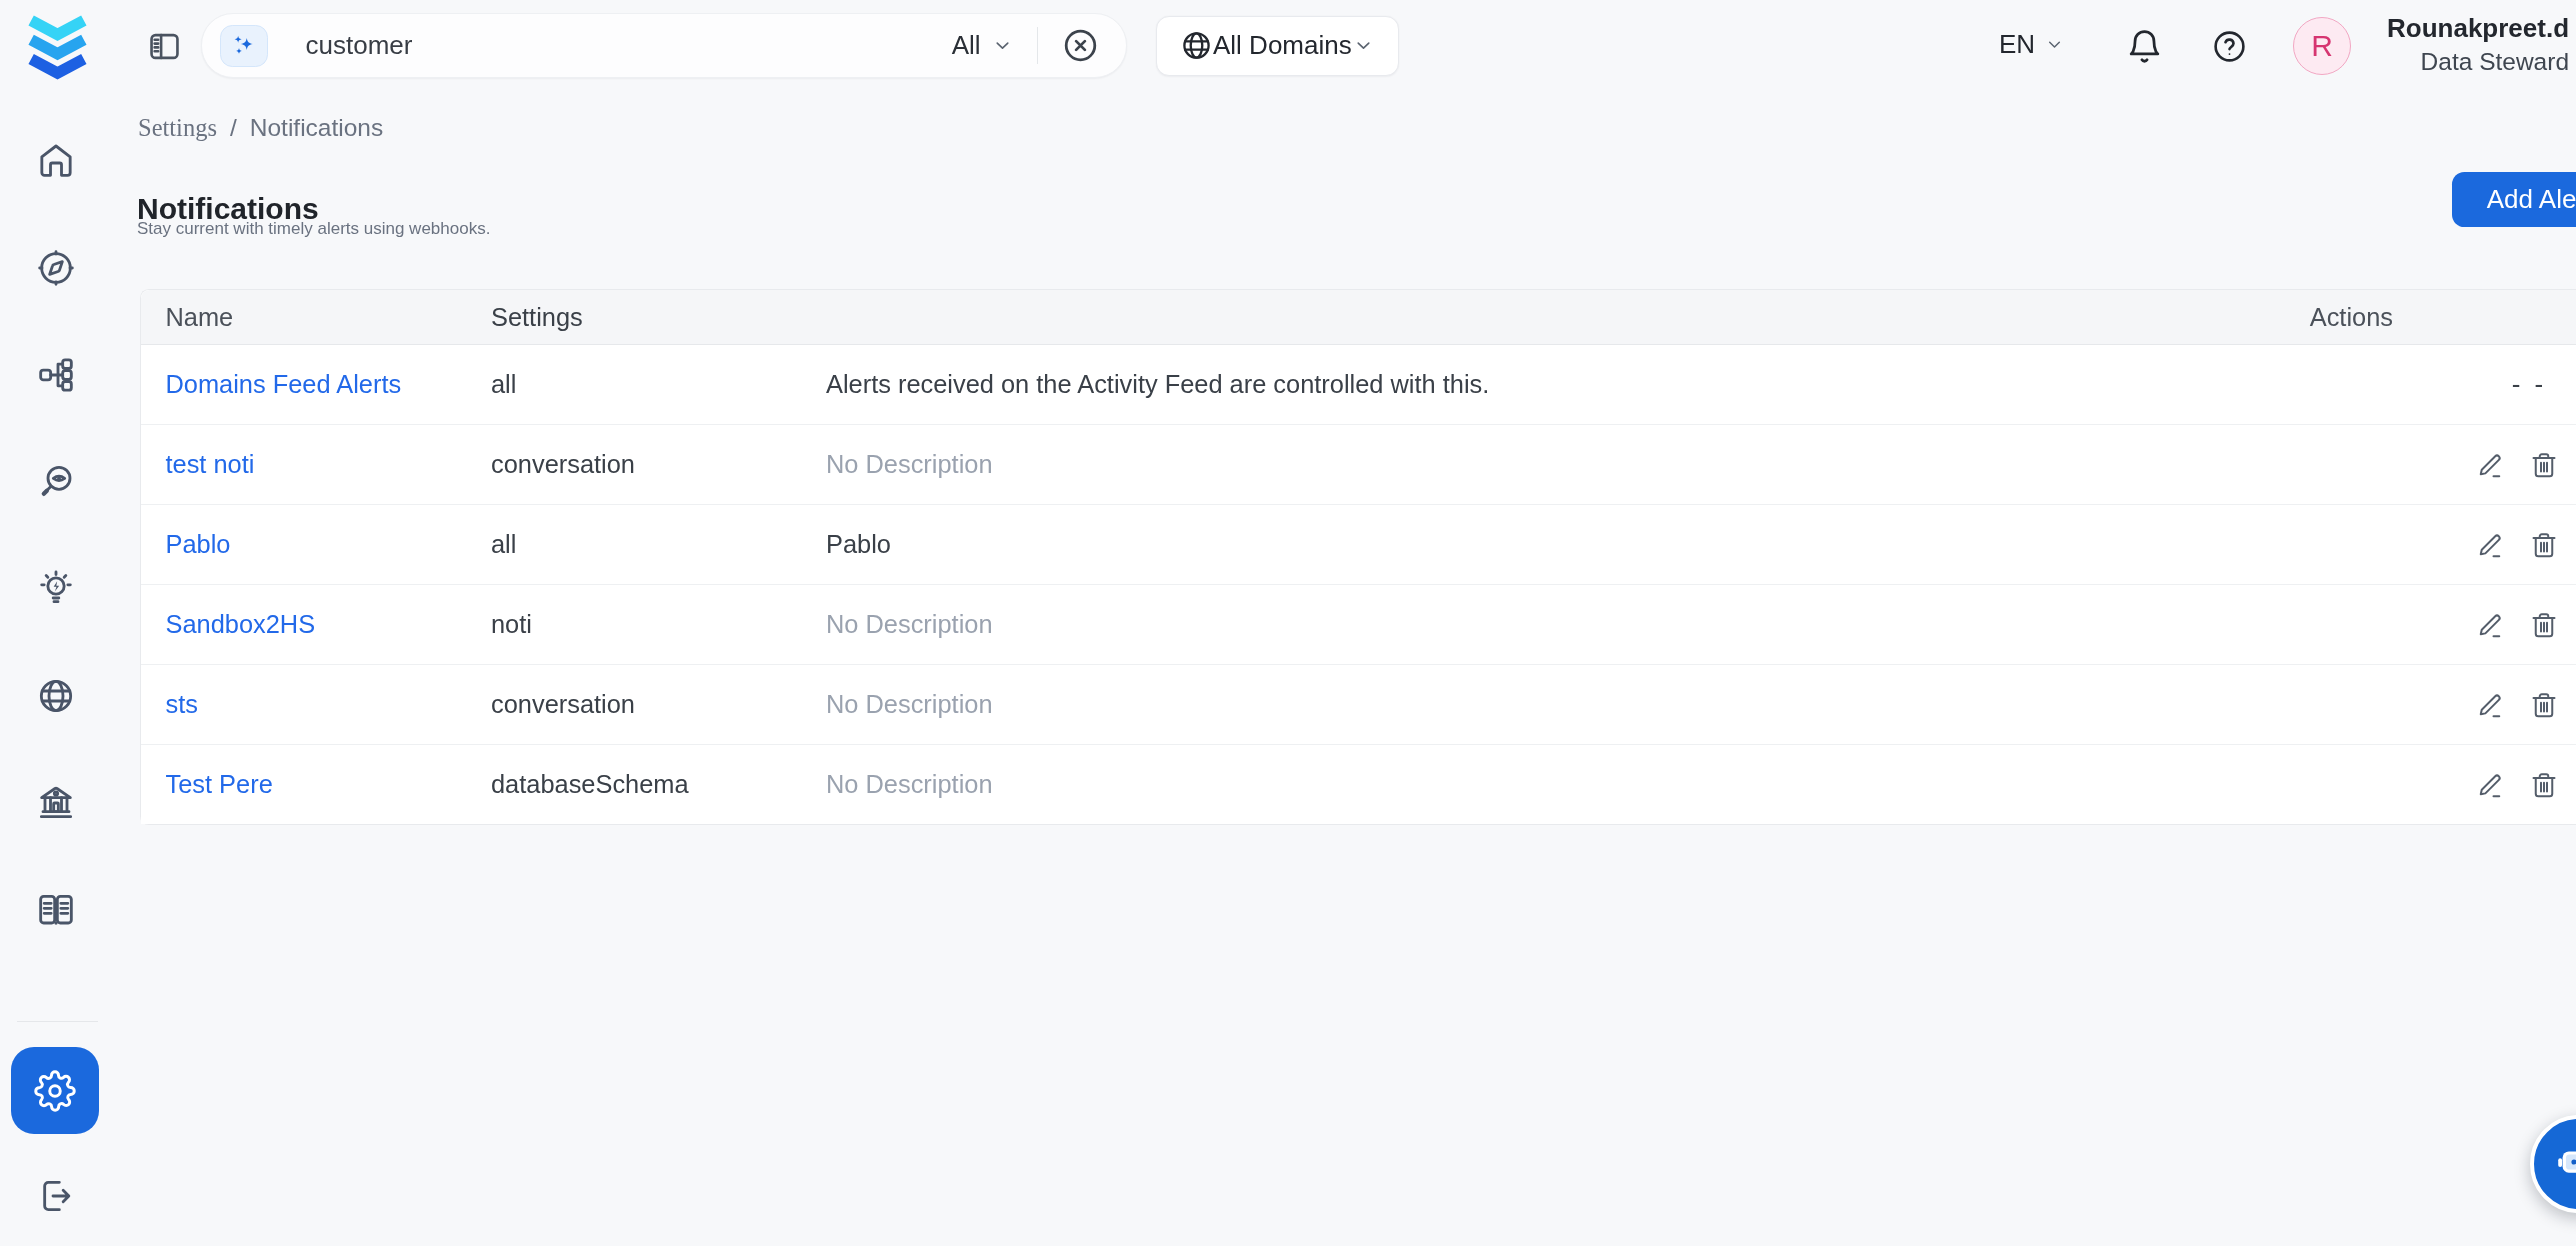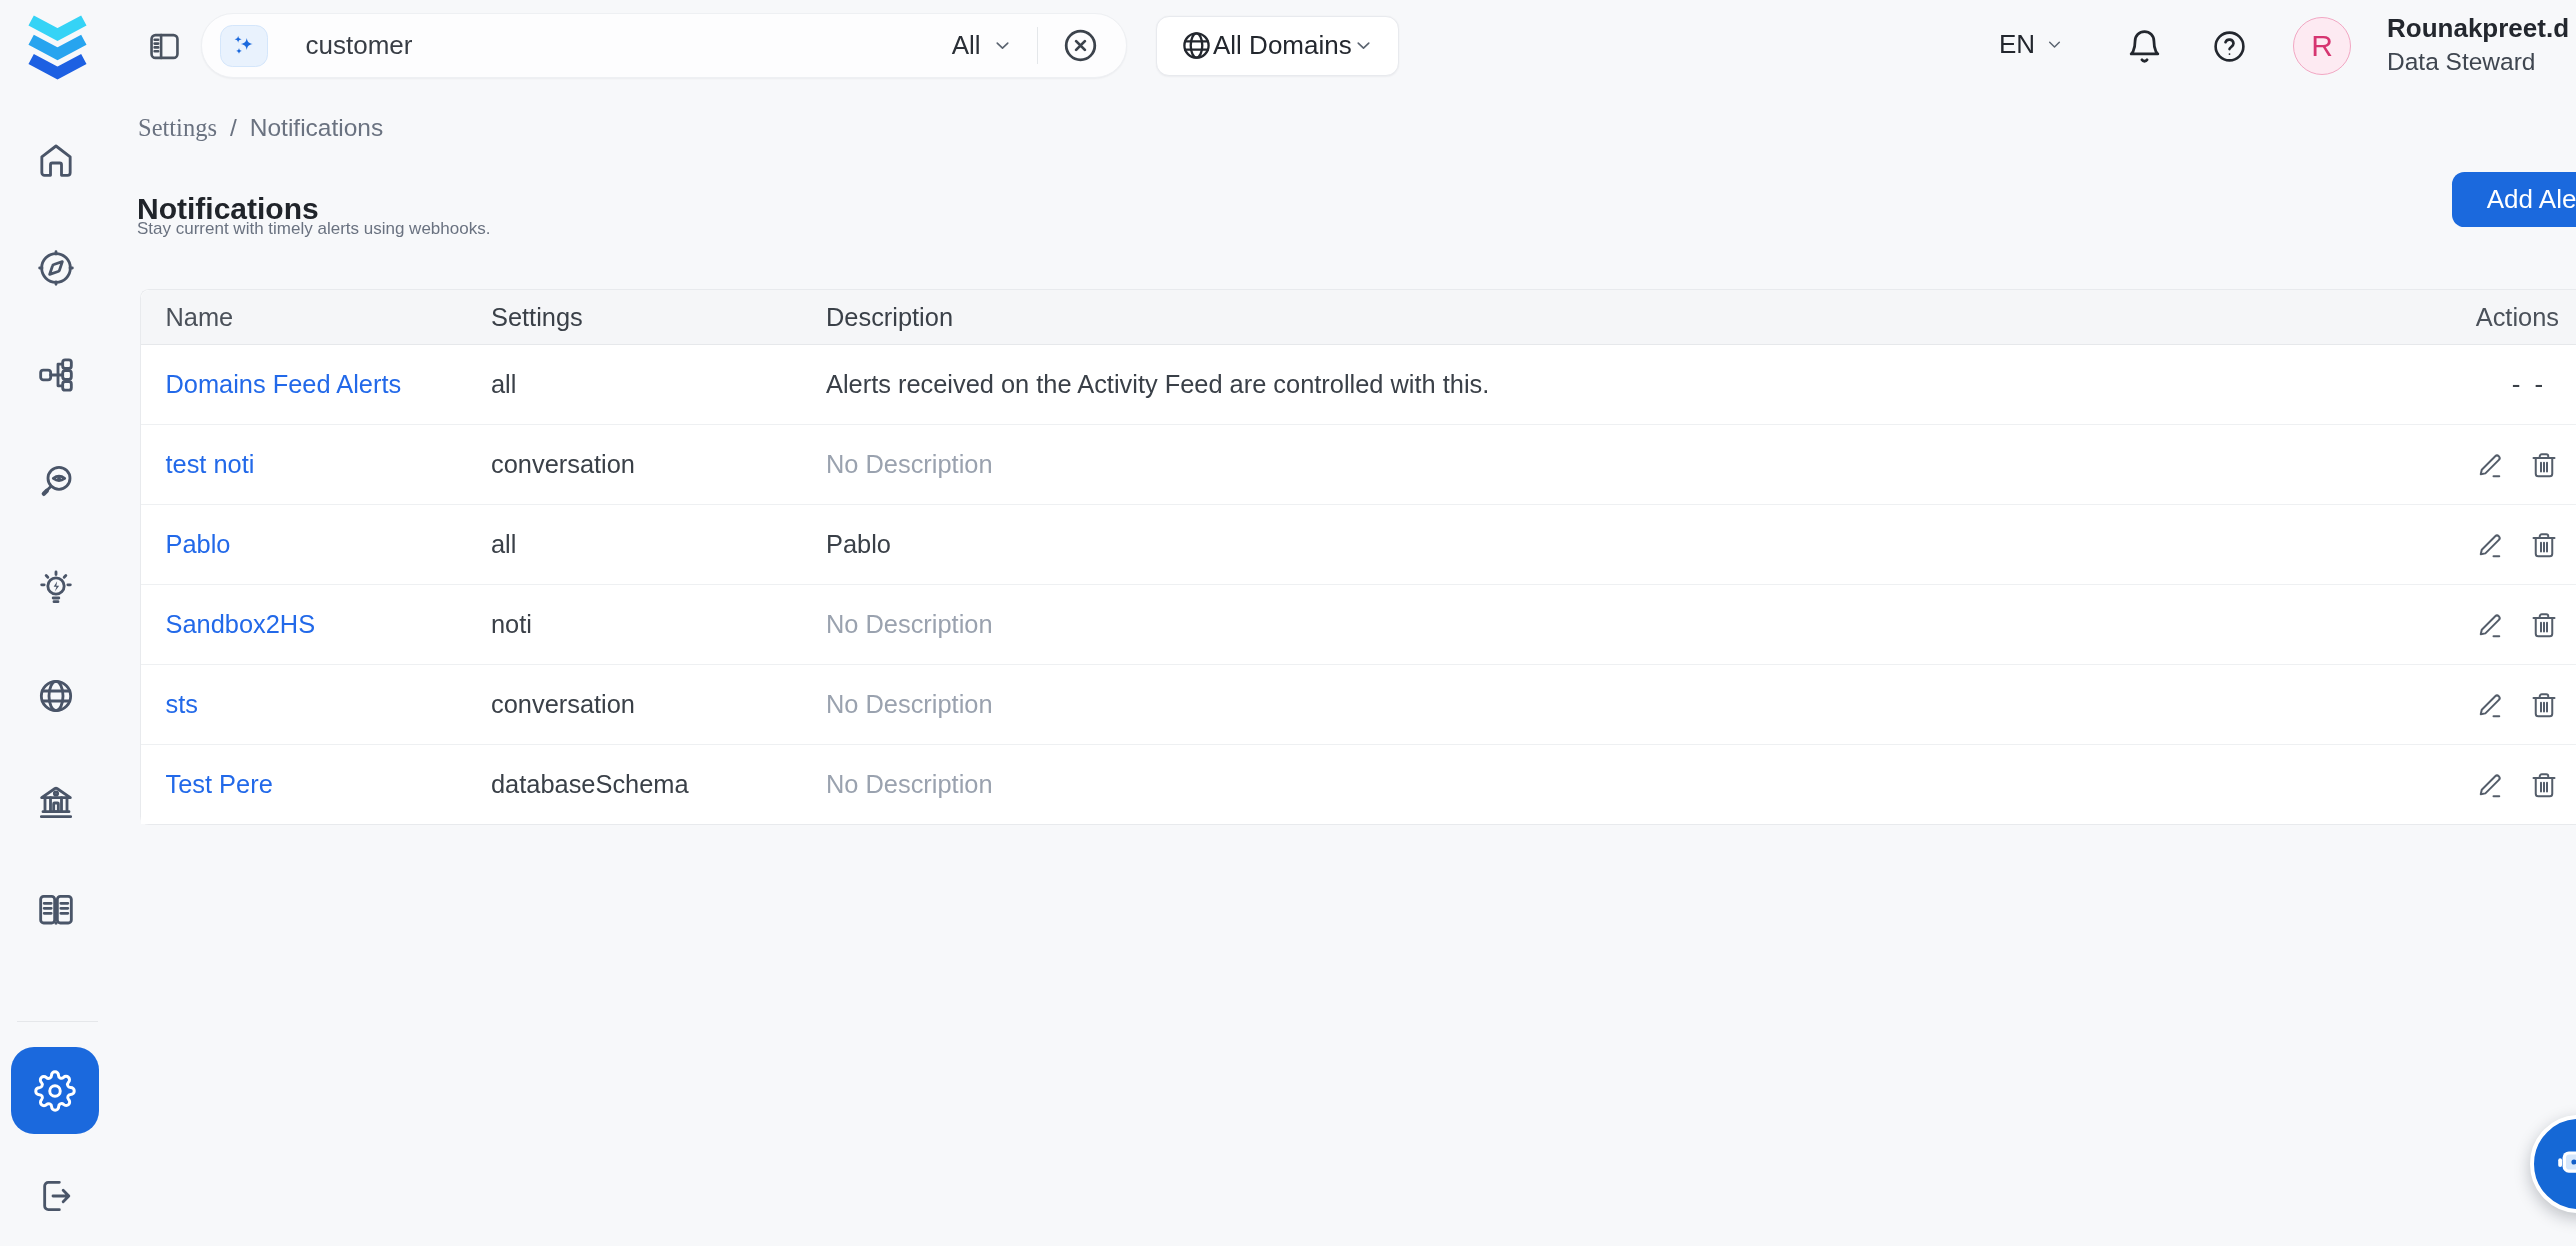--- a/index.html
+++ b/index.html
@@ -37,21 +37,21 @@
                background:#fff;border:0.9px solid #e8eaee;box-shadow:0 0.9px 1.8px rgba(16,24,40,.05);
                display:flex;align-items:center;cursor:pointer;box-sizing:border-box;}
   .domains-btn .label{font-size:26px;color:#23272e;font-weight:500;}
   .lang{position:absolute;left:1999px;top:29px;display:flex;align-items:center;gap:8.8px;
         font-size:26px;color:#23272e;cursor:pointer;}
   .bell-btn{position:absolute;left:2125px;top:27px;width:39px;height:39px;cursor:pointer;}
   .help-btn{position:absolute;left:2211px;top:28px;width:37px;height:37px;cursor:pointer;}
   .avatar{position:absolute;left:2293px;top:16.6px;width:58px;height:58px;border-radius:50%;
           background:#fdeaf2;border:1.8px solid #f2a7c3;display:flex;align-items:center;justify-content:center;
           font-size:30px;font-weight:500;color:#d63571;cursor:pointer;box-sizing:border-box;}
-  .user{position:absolute;left:2387px;top:11.4px;cursor:pointer;}
+  .user{position:absolute;left:2387px;top:11.4px;cursor:pointer;text-align:right;}
   .user .name{font-size:26px;font-weight:700;color:#23272e;line-height:35px;}
   .user .role{font-size:24.5px;color:#3f4650;line-height:31.5px;}
 
   
   .breadcrumb{position:absolute;left:138px;top:114px;display:flex;gap:13px;font-size:24.5px;color:#6a7280;}
   .breadcrumb .crumb-link{cursor:pointer;font-family:Liberation Serif, serif;}
   .page-title{position:absolute;left:137px;top:172px;font-size:30px;font-weight:700;color:#20242a;}
   .page-sub{position:absolute;left:137px;top:219px;font-size:17px;color:#6a7280;}
   .add-btn{position:absolute;left:2452px;top:172px;width:175px;height:55px;border-radius:12.3px;border:none;
            background:#1b69dd;color:#fff;font-size:26px;font-weight:500;font-family:inherit;cursor:pointer;}
@@ -261,21 +261,20 @@
     </div>
 
     <h1 class="page-title">Notifications</h1>
     <div class="page-sub">Stay current with timely alerts using webhooks.</div>
     <button class="add-btn">Add Alert</button>
 
     <div class="tbl">
       <div class="tbl-header">
         <div class="c-name">Name</div>
         <div class="c-trigger">Settings</div>
-        <div class="c-desc">Description</div>
         <div class="c-actions">Actions</div>
       </div>
 
       <div class="tbl-row">
         <div class="c-name">Domains Feed Alerts</div>
         <div class="c-trigger">all</div>
         <div class="c-desc">Alerts received on the Activity Feed are controlled with this.</div>
         <div class="c-actions">
           <span class="dashes">- -</span>
         </div>

